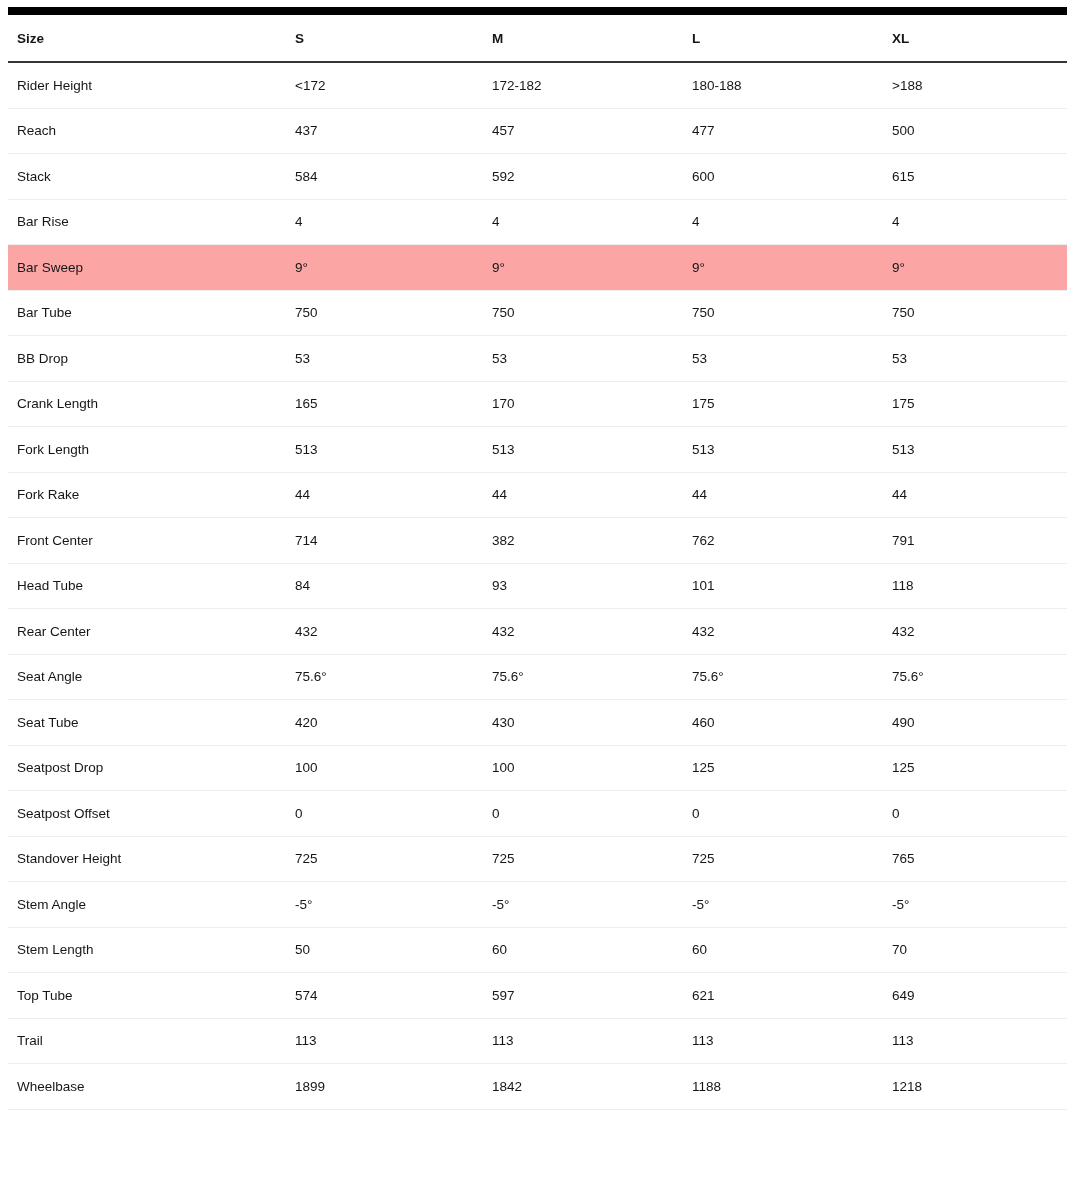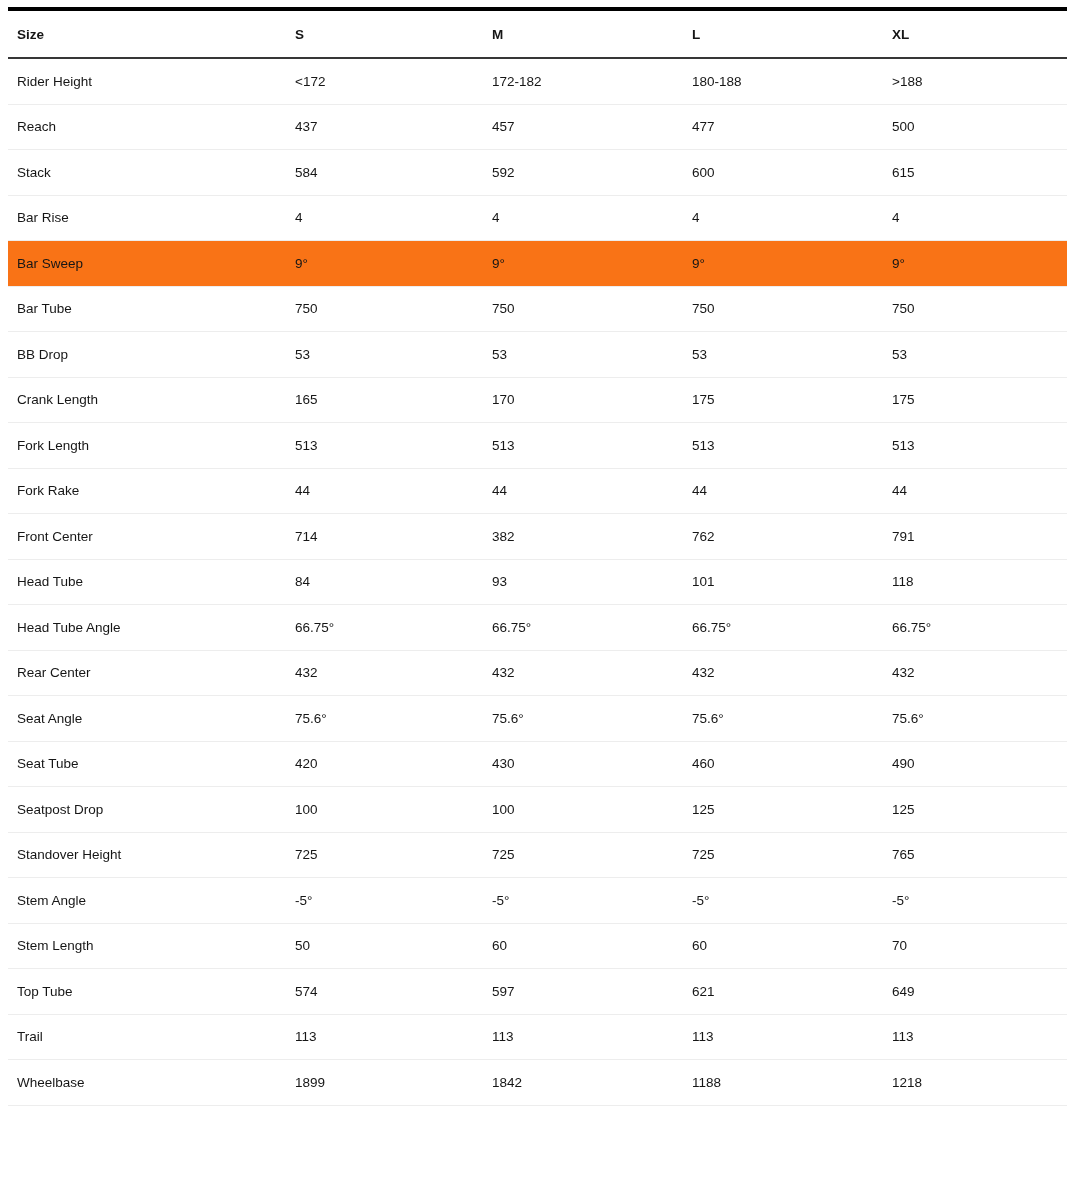--- a/index.html
+++ b/index.html
@@ -18,21 +18,21 @@
     border-collapse: collapse;
     table-layout: fixed;
   }
   col.c-label { width: 278px; }
   col.c-s { width: 197px; }
   col.c-m { width: 200px; }
   col.c-l { width: 200px; }
   col.c-xl { width: 184px; }
 
   thead tr {
-    border-top: 4px solid #000000;
+    border-top: 8px solid #000000;
     border-bottom: 2px solid #363636;
   }
   th {
     text-align: left;
     font-size: 13.5px;
     font-weight: 700;
     height: 46px;
     padding: 0 0 0 9px;
     vertical-align: middle;
     white-space: nowrap;
@@ -48,21 +48,21 @@
   }
   td {
     font-size: 13.5px;
     font-weight: 400;
     height: 44.5px;
     padding: 0 0 0 9px;
     vertical-align: middle;
     white-space: nowrap;
   }
   tbody tr.highlight {
-    background: #f97316;
+    background: #fca5a5;
   }
 </style>
 </head>
 <body>
 
 <div class="page">
   <table class="geo">
     <colgroup>
       <col class="c-label">
       <col class="c-s">
@@ -169,27 +169,20 @@
   </tr>
 
   <tr>
     <td>Head Tube</td>
     <td>84</td>
     <td>93</td>
     <td>101</td>
     <td>118</td>
   </tr>
 
-  <tr>
-    <td>Head Tube Angle</td>
-    <td>66.75°</td>
-    <td>66.75°</td>
-    <td>66.75°</td>
-    <td>66.75°</td>
-  </tr>
 
   <tr>
     <td>Rear Center</td>
     <td>432</td>
     <td>432</td>
     <td>432</td>
     <td>432</td>
   </tr>
 
   <tr>
@@ -210,20 +203,27 @@
 
   <tr>
     <td>Seatpost Drop</td>
     <td>100</td>
     <td>100</td>
     <td>125</td>
     <td>125</td>
   </tr>
 
 
+  <tr>
+    <td>Seatpost Offset</td>
+    <td>0</td>
+    <td>0</td>
+    <td>0</td>
+    <td>0</td>
+  </tr>
 
   <tr>
     <td>Standover Height</td>
     <td>725</td>
     <td>725</td>
     <td>725</td>
     <td>765</td>
   </tr>
 
   <tr>

